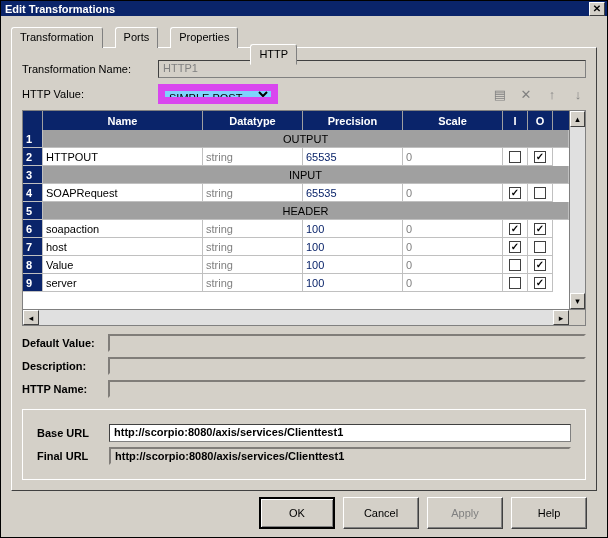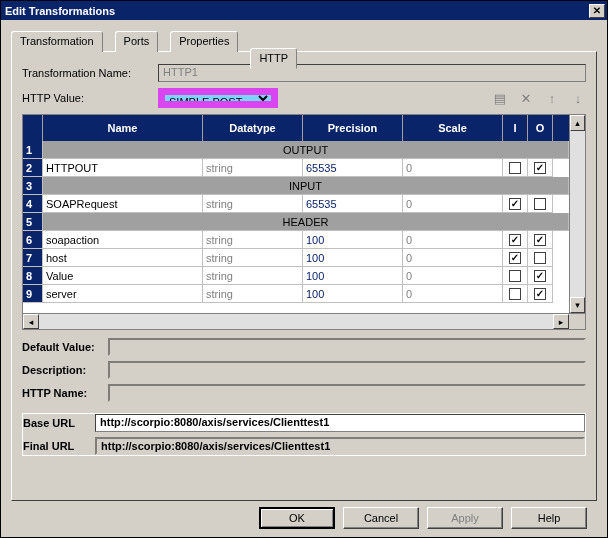--- a/index.html
+++ b/index.html
@@ -113,21 +113,21 @@
   .grid {
     flex:1;
     overflow:hidden;
     display:flex;flex-direction:column;
   }
   .grid-header {
     display:flex;
     background:#0a246a;
     color:#fff;
     font-weight:bold;
-    height:26px;
+    height:19px;
   }
   .gh-cell {
     border-right:1px solid #a0a0a0;
     display:flex;align-items:center;justify-content:center;
     font-weight:bold;
   }
   .col-num {width:20px; background:#0a246a; justify-content:flex-start;padding-left:3px;}
   .col-name{width:160px;}
   .col-type{width:100px;}
   .col-prec{width:100px;}
@@ -163,21 +163,21 @@
   .hscroll-corner{width:16px;background:#d4d0c8;}
   
   .fieldset-wrap {margin-top:8px;}
   .fld-row {display:flex;align-items:center;margin-bottom:5px;gap:4px;font-weight:bold;}
   .fld-lbl{width:82px;}
   .fld-box{flex:1;height:18px;border:2px inset #d4d0c8;background:#d4d0c8;padding:1px 4px;}
   .fld-box.white{background:#fff;border:1px solid #808080;border-top-color:#404040;border-left-color:#404040;}
   
   .button-row{display:flex;justify-content:flex-end;gap:8px;padding:6px 10px 0 10px;}
   .btn{
-    width:76px;height:22px;
+    width:76px;height:32px;
     background:#d4d0c8;
     border:1px solid #404040;
     border-top-color:#fff;border-left-color:#fff;
     box-shadow: inset -1px -1px 0 #808080, inset 1px 1px 0 #d4d0c8;
     display:flex;align-items:center;justify-content:center;
   }
   .btn.default{border:2px solid #000;box-shadow:inset 1px 1px 0 #fff, inset -1px -1px 0 #808080;}
   .btn.disabled{color:#808080;}
 </style>
 </head>
@@ -344,21 +344,21 @@
         <div class="fld-row">
           <span class="fld-lbl">Description:</span>
           <div class="fld-box"></div>
         </div>
         <div class="fld-row">
           <span class="fld-lbl">HTTP Name:</span>
           <div class="fld-box"></div>
         </div>
       </div>
 
-      <div style="border:1px groove #fff;padding:0;margin-top:6px;">
+      <div style="border:1px groove #fff;padding:14px;margin-top:6px;">
         <div class="fld-row">
           <span style="width:68px">Base URL</span>
           <div class="fld-box white">http://scorpio:8080/axis/services/Clienttest1</div>
         </div>
         <div class="fld-row" style="margin-bottom:0;">
           <span style="width:68px">Final URL</span>
           <div class="fld-box">http://scorpio:8080/axis/services/Clienttest1</div>
         </div>
       </div>
 

